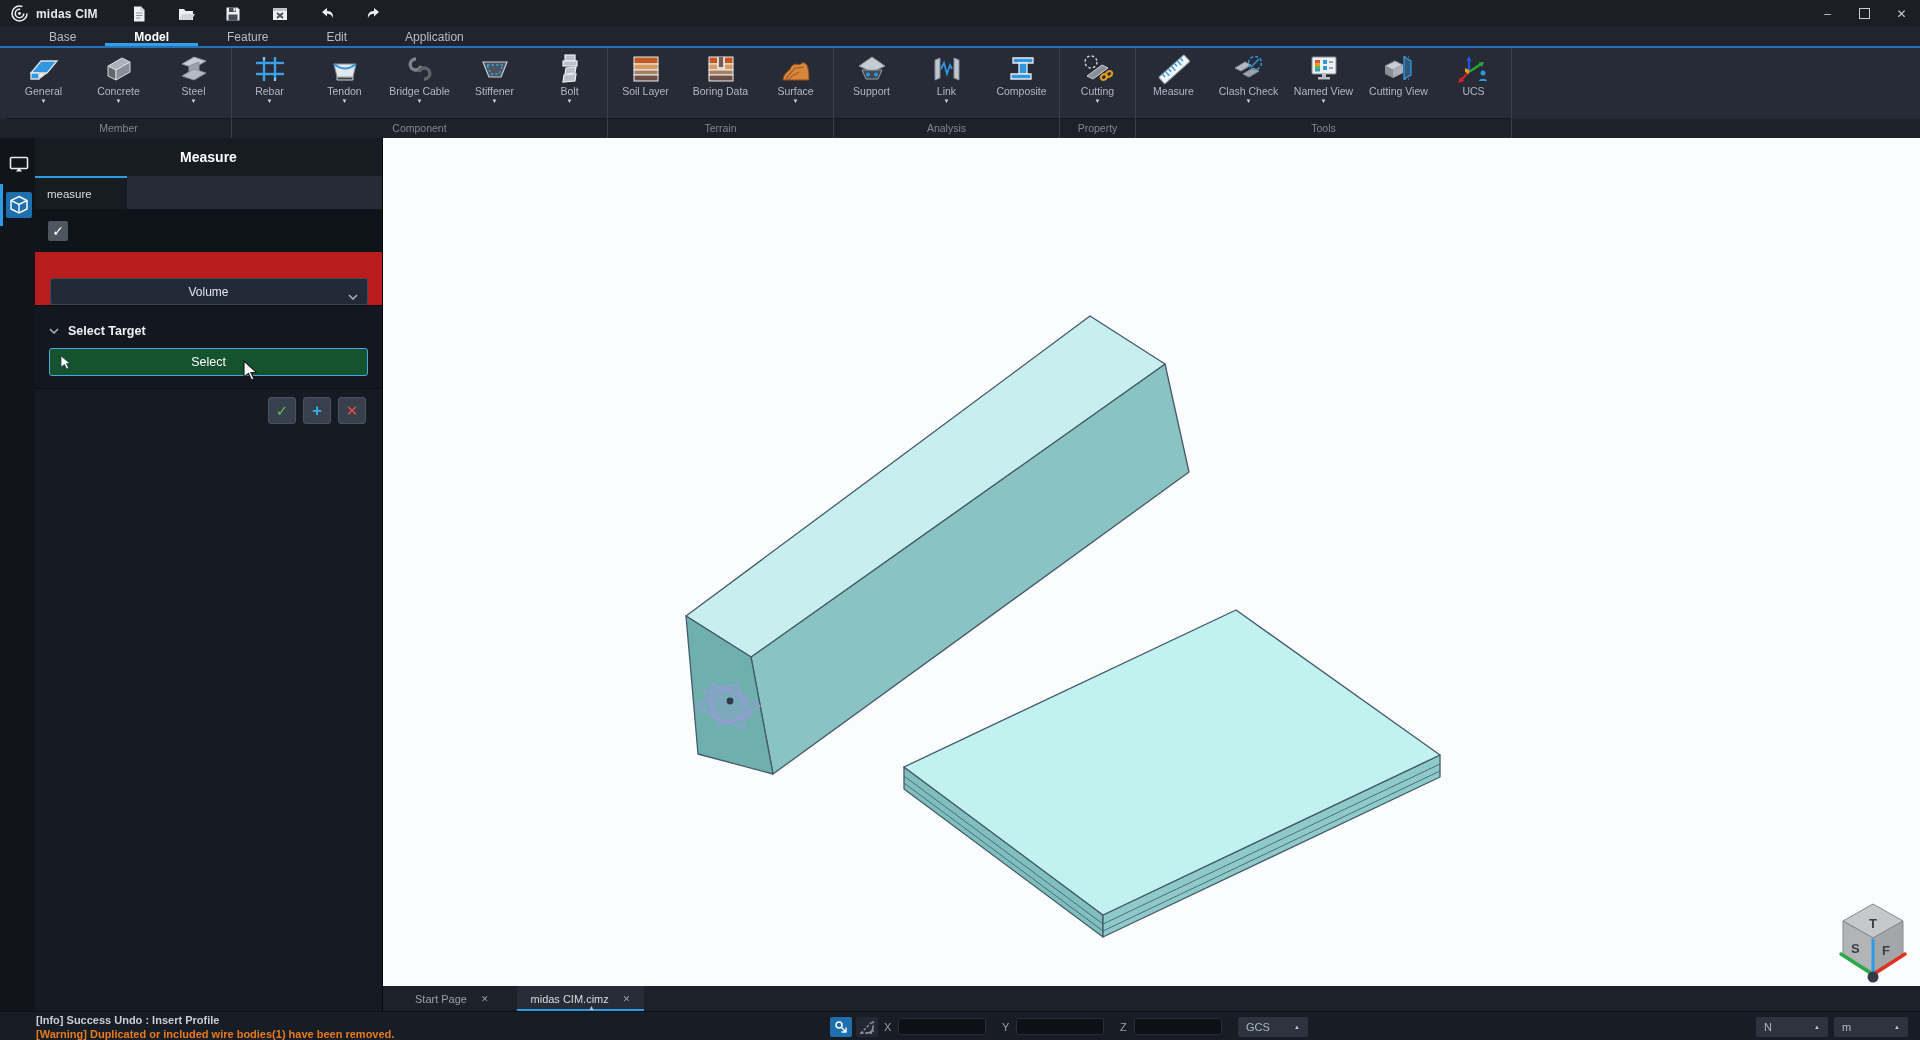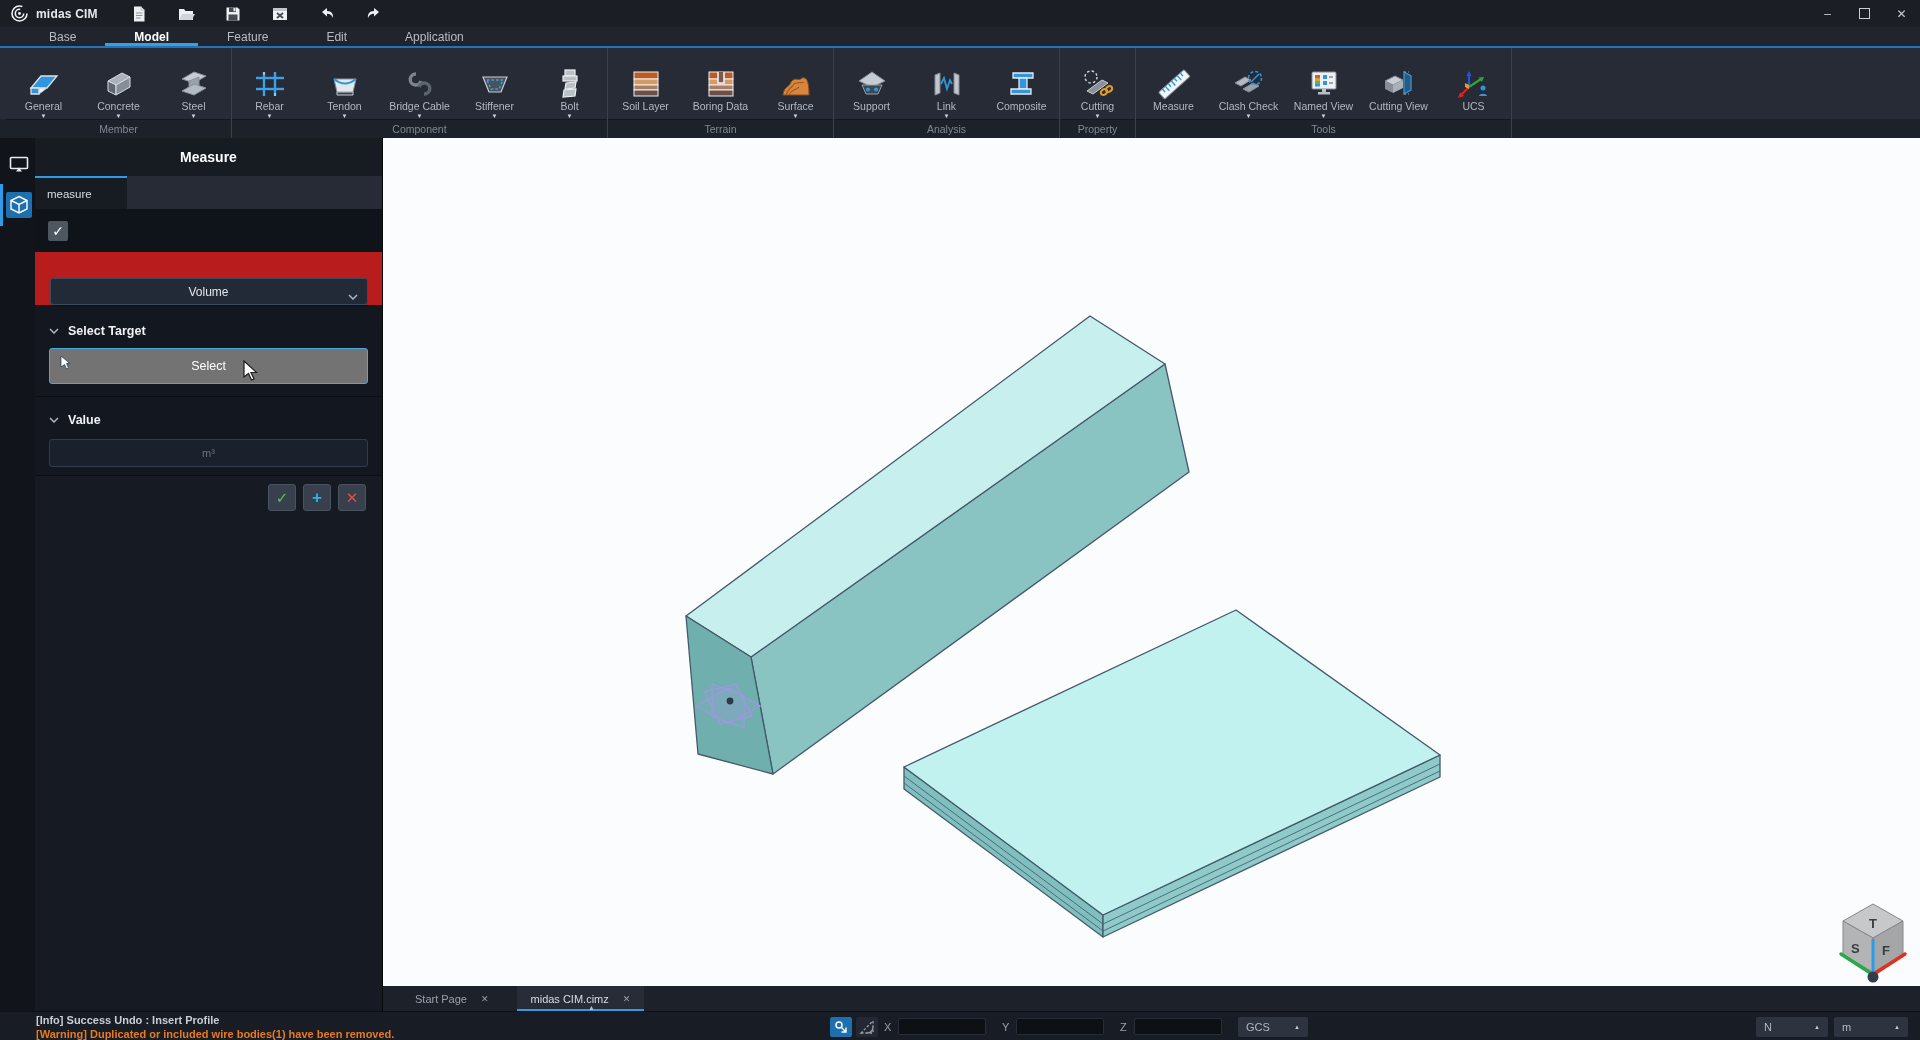--- a/index.html
+++ b/index.html
@@ -16,21 +16,21 @@
   .wctrl{width:37px;height:27px;display:flex;align-items:center;justify-content:center;font-size:12px;color:#c9cdd3;}
   .wctrl .box{width:9px;height:9px;border:1px solid #c9cdd3;display:block;}
   
   .menubar{height:19px;background:#20242d;display:flex;align-items:stretch;padding-left:20px;border-bottom:2px solid #2472b8;}
   .menu-item{padding:0 29px;font-size:12px;color:#b6bcc6;display:flex;align-items:center;}
   .menu-item.active{color:#fff;font-weight:bold;box-shadow:inset 0 -3px 0 #35a0e8;}
   
   .ribbon{height:90px;background:linear-gradient(#262b35 0,#262b35 71px,#1d2129 71px);display:flex;padding-left:6px;}
   .rgroup{display:flex;flex-direction:column;border-right:1px solid #3a404c;}
   .rtools{display:flex;height:71px;}
-  .rtool{width:75px;display:flex;flex-direction:column;align-items:center;padding-top:5px;margin-top:15px;}
+  .rtool{width:75px;display:flex;flex-direction:column;align-items:center;padding-top:5px;}
   .ricon{width:36px;height:32px;}
   .rname{font-size:10.5px;color:#b2b8c2;white-space:nowrap;margin-top:0px;}
   .rarrow{font-size:6px;color:#cfd3d9;height:8px;line-height:8px;}
   .rlabel{height:19px;line-height:18px;text-align:center;font-size:10.5px;color:#818893;border-top:1px solid #141820;background:#1d2129;}
   
   .main{display:flex;height:873px;}
   .rail{width:35px;background:#11141a;position:relative;flex:none;}
   .rail-item{position:absolute;left:6px;width:26px;height:26px;display:flex;align-items:center;justify-content:center;border-radius:2px;}
   .rail-item.active{background:#1d6fae;}
   .rail-active-bar{position:absolute;left:0;width:3px;background:#2e9be6;}
@@ -40,21 +40,21 @@
   .ptabs{height:33px;background:#262b35;display:flex;}
   .ptab{width:80px;background:#171b22;border-top:2px solid #2e9be6;color:#d8dce2;font-size:11.5px;display:flex;align-items:center;padding-left:12px;}
   .prow-check{height:43px;background:#0f131a;display:flex;align-items:center;padding-left:13px;}
   .checkbox{width:20px;height:20px;background:#4e565f;display:flex;align-items:center;justify-content:center;color:#fff;font-size:14px;font-weight:bold;border-radius:2px;}
   .prow-type{height:48px;background:#b91c1c;display:flex;align-items:flex-end;justify-content:center;border-top:5px solid #b91c1c;}
   .dropdown{width:318px;height:27px;background:#232a37;border:1px solid #3e4a5c;border-radius:3px;position:relative;display:flex;align-items:center;justify-content:center;color:#e2e6ea;font-size:12px;box-sizing:border-box;}
   .dropdown .chev{position:absolute;right:9px;top:10px;}
   .psection{background:#13171f;border-top:1px solid #0b0e13;padding:14px 14px 12px;}
   .psection.value{padding-top:12px;padding-bottom:8px;}
   .sec-head{display:flex;align-items:center;gap:9px;color:#f0f2f5;font-weight:bold;font-size:12.5px;height:22px;}
-  .select-btn{margin-top:6px;width:319px;height:36px;background:#737373;border:1px solid #4aa8dc;border-radius:3px;display:flex;align-items:center;justify-content:center;color:#fff;font-size:12.5px;position:relative;box-sizing:border-box;}
+  .select-btn{margin-top:6px;width:319px;height:28px;background:#14532d;border:1px solid #4aa8dc;border-radius:3px;display:flex;align-items:center;justify-content:center;color:#fff;font-size:12.5px;position:relative;box-sizing:border-box;}
   .select-btn .cursor-ic{position:absolute;left:10px;top:6px;}
   .value-input{margin-top:8px;width:319px;height:28px;background:#1b212c;border:1px solid #333b49;border-radius:3px;color:#aab1bc;text-align:center;font-size:11px;box-sizing:border-box;display:block;}
   .value-input::placeholder{color:#6b7380;}
   .actions{display:flex;justify-content:flex-end;gap:7px;padding:8px 16px 8px;background:#161a23;border-top:1px solid #0b0e13;}
   .abtn{width:28px;height:27px;background:#39404d;border:1px solid #4a5260;border-radius:3px;display:flex;align-items:center;justify-content:center;font-size:15px;font-weight:bold;box-sizing:border-box;}
   .abtn.ok{color:#5fc05f;}
   .abtn.add{color:#2fb0ea;font-size:17px;}
   .abtn.del{color:#e25045;}
   .panel-rest{flex:1;background:#161a23;}
   
@@ -460,29 +460,20 @@
           <span>Select Target</span>
         </div>
         <div class="select-btn">
           <span class="cursor-ic">
             <svg width="11" height="15" viewBox="0 0 11 15">
                 <polygon points="1,1 1,12 4.5,9.5 6.5,14 8.5,13 6.5,8.5 10,8.5" fill="#fff" stroke="#16364a" stroke-width="0.7"></polygon>
               </svg>
           </span>
           <span>Select</span>
         </div>
-      </div>
-      <div class="psection value">
-        <div class="sec-head">
-          <svg width="10" height="6">
-              <polyline points="1,1 5,5 9,1" fill="none" stroke="#aeb4be" stroke-width="1.5"></polyline>
-            </svg>
-          <span>Value</span>
-        </div>
-        <input class="value-input" readonly="" placeholder="m³" style="">
       </div>
       <div class="actions">
         <div class="abtn ok">✓</div>
         <div class="abtn add">+</div>
         <div class="abtn del">✕</div>
       </div>
       <div class="panel-rest"></div>
     </div>
 
     <div class="workarea">

